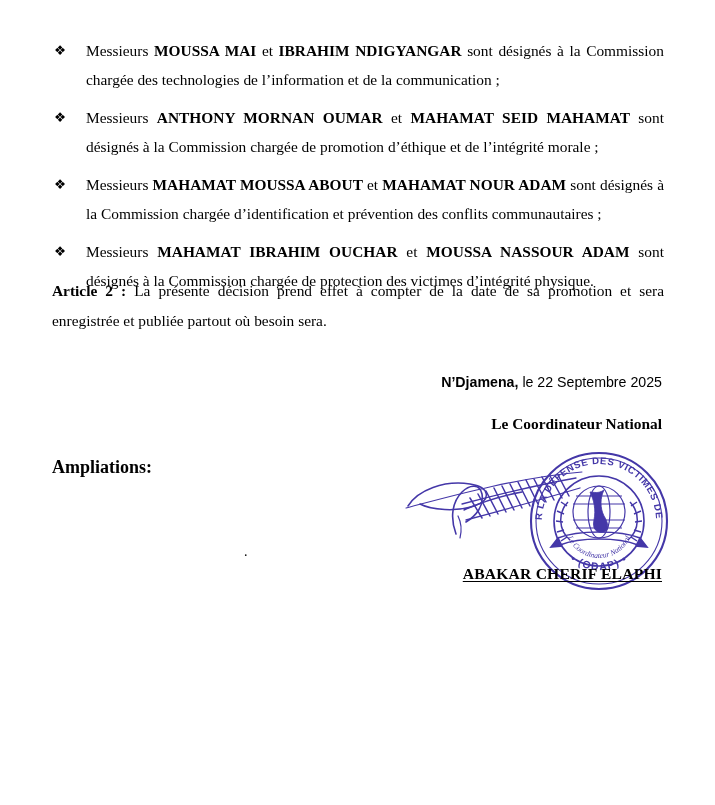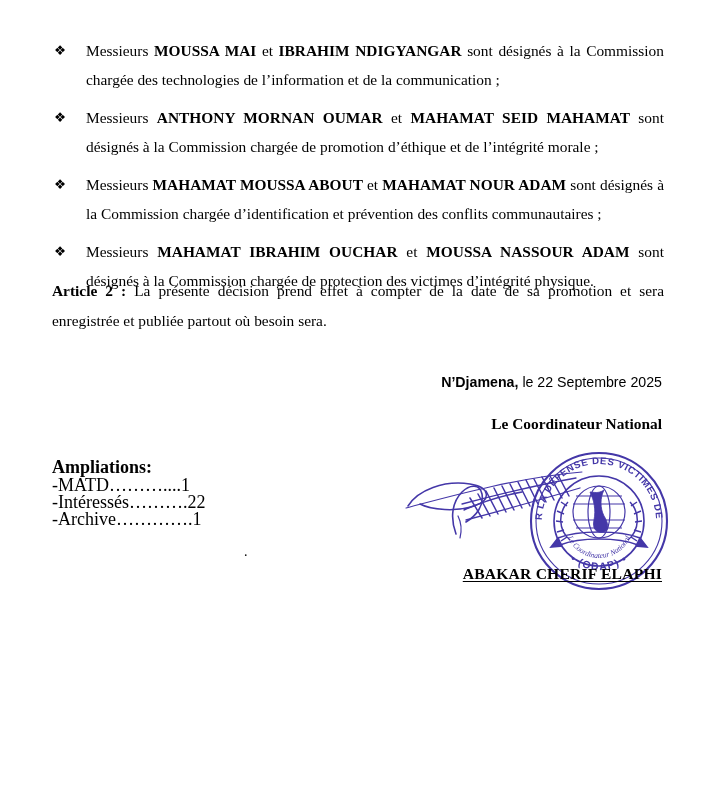--- a/index.html
+++ b/index.html
@@ -150,25 +150,20 @@
   </div>
 
   <div class="date-line">
     <span class="city">N’Djamena,</span><span> le 22 Septembre 2025</span>
   </div>
 
   <div class="coordinator-title">Le Coordinateur National</div>
 
   <div class="ampliations">
     <div class="ampliations-title">Ampliations:</div>
-    <div id="ampliations-rows">
-        <div class="ampliations-row">-MATD………....1</div>
-        <div class="ampliations-row">-Intéressés……….22</div>
-        <div class="ampliations-row">-Archive………….1</div>
-      </div>
   </div>
 
   <div class="stray-dot">.</div>
 
   <div class="sig-wrap">
 
     <svg class="sig-svg" width="220" height="110" viewBox="0 0 220 110">
       <g fill="none" stroke="#4437a8" stroke-linecap="round" stroke-linejoin="round">
         <path d="M4 68 C 14 52, 40 42, 66 46 C 86 49, 88 62, 70 68 C 52 74, 28 72, 16 66" stroke-width="1.5"></path>
         <path d="M52 96 C 46 80, 48 64, 58 54 C 66 46, 76 46, 78 56 C 80 68, 72 78, 62 84" stroke-width="1.6"></path>

